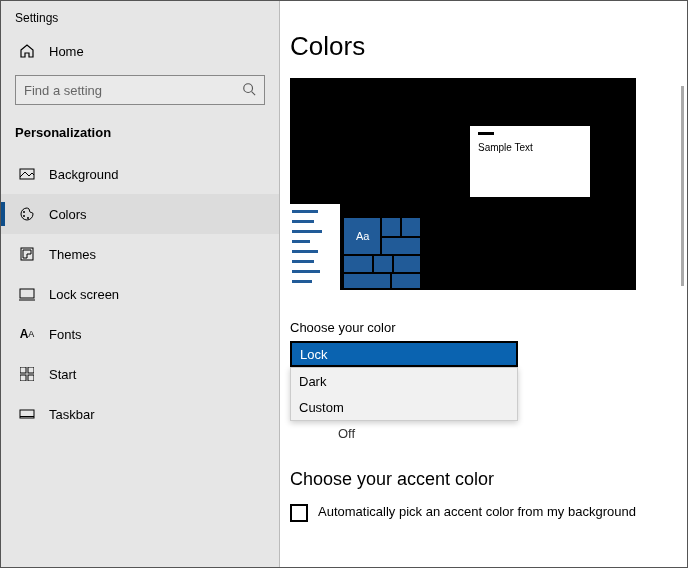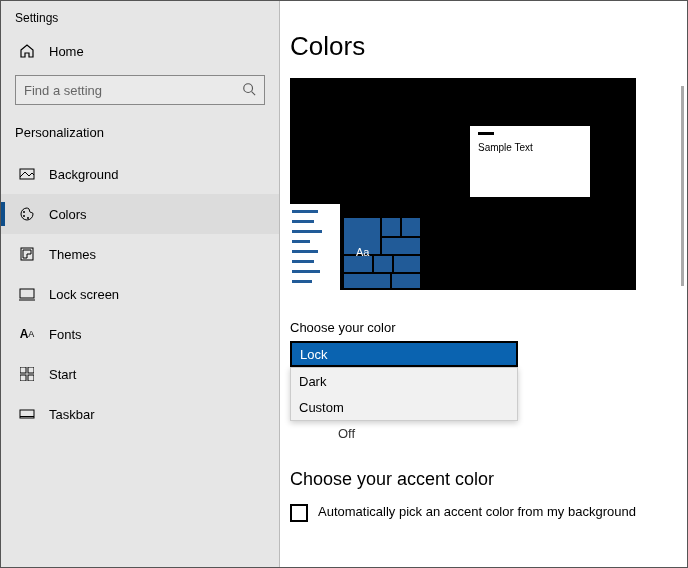--- a/index.html
+++ b/index.html
@@ -34,21 +34,21 @@
     margin:6px 14px 16px 14px;
     height:30px;
     border:1px solid #888;
     background:#eaeaea;
     display:flex; align-items:center;
     padding:0 8px;
     justify-content:space-between;
   }
   .search-box .placeholder { color:#666; font-size:13px; }
   .section-title {
-    font-weight:400;
+    font-weight:700;
     font-size:13px;
     padding:4px 14px 14px 14px;
   }
   .nav-item {
     display:flex; align-items:center;
     gap:14px;
     height:40px;
     padding:0 14px 0 18px;
     cursor:pointer;
     position:relative;
@@ -326,21 +326,21 @@
 
       <div class="stripe" style="top:56px; left:22px; width:22px"></div>
 
       <div class="stripe" style="top:66px; left:22px; width:28px"></div>
 
       <div class="stripe" style="top:76px; left:22px; width:20px"></div>
     </div>
 
     <div class="pv-mid">
       <div class="tile" style="left:0;  top:0;  width:36px; height:36px;"></div>
-      <span class="aa" style="left:12px; top:28px;">Aa</span>
+      <span class="aa" style="left:12px; top:12px;">Aa</span>
       <div class="tile" style="left:38px;top:0;  width:18px; height:18px;"></div>
       <div class="tile" style="left:58px;top:0;  width:18px; height:18px;"></div>
       <div class="tile" style="left:38px;top:20px;width:38px; height:16px;"></div>
       <div class="tile" style="left:0;  top:38px;width:28px; height:16px;"></div>
       <div class="tile" style="left:30px;top:38px;width:18px; height:16px;"></div>
       <div class="tile" style="left:50px;top:38px;width:26px; height:16px;"></div>
       <div class="tile" style="left:0;  top:56px;width:46px; height:14px;"></div>
       <div class="tile" style="left:48px;top:56px;width:28px; height:14px;"></div>
     </div>
   </div>

